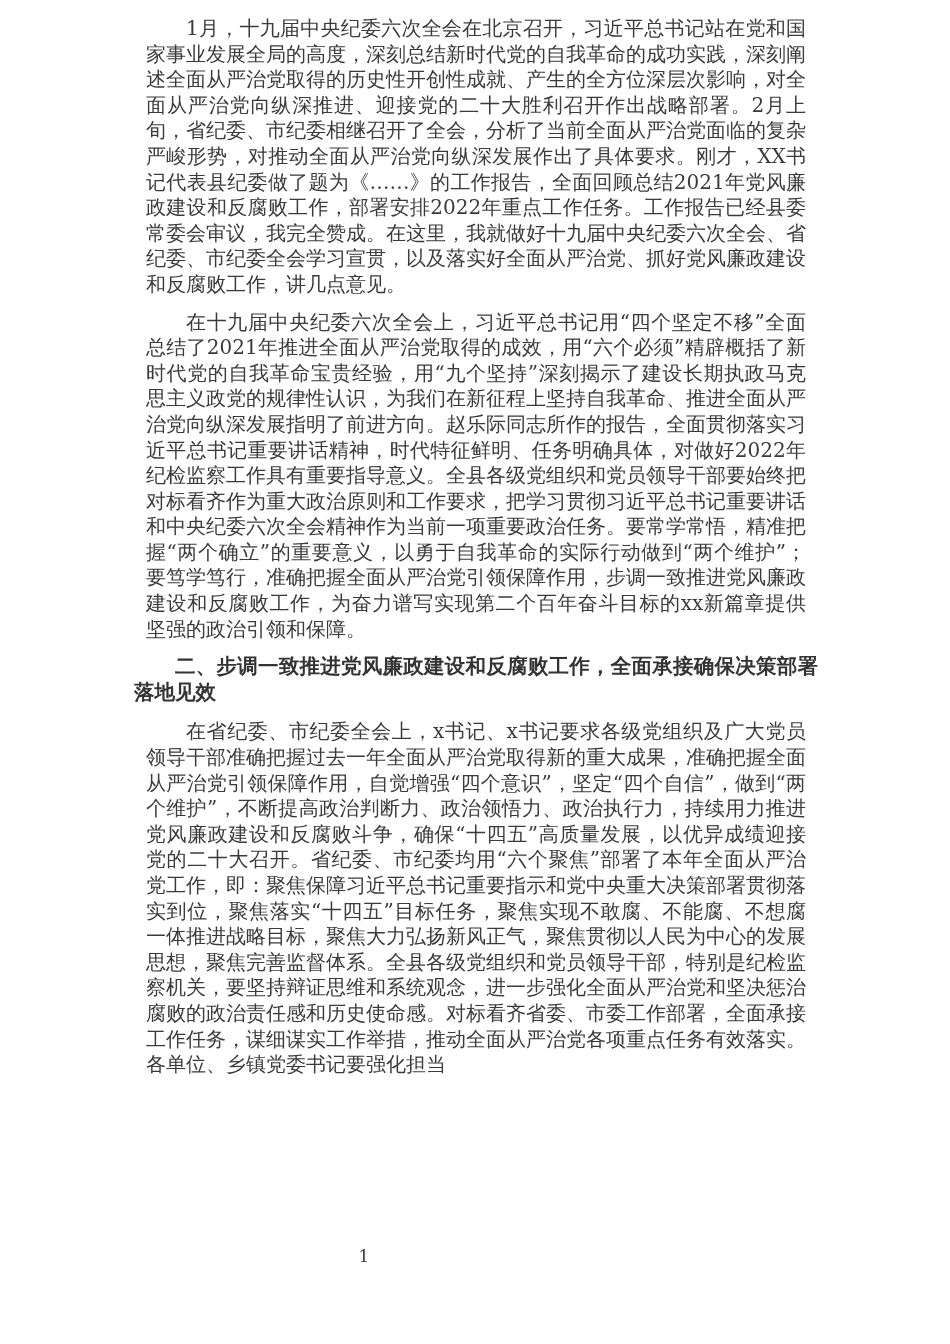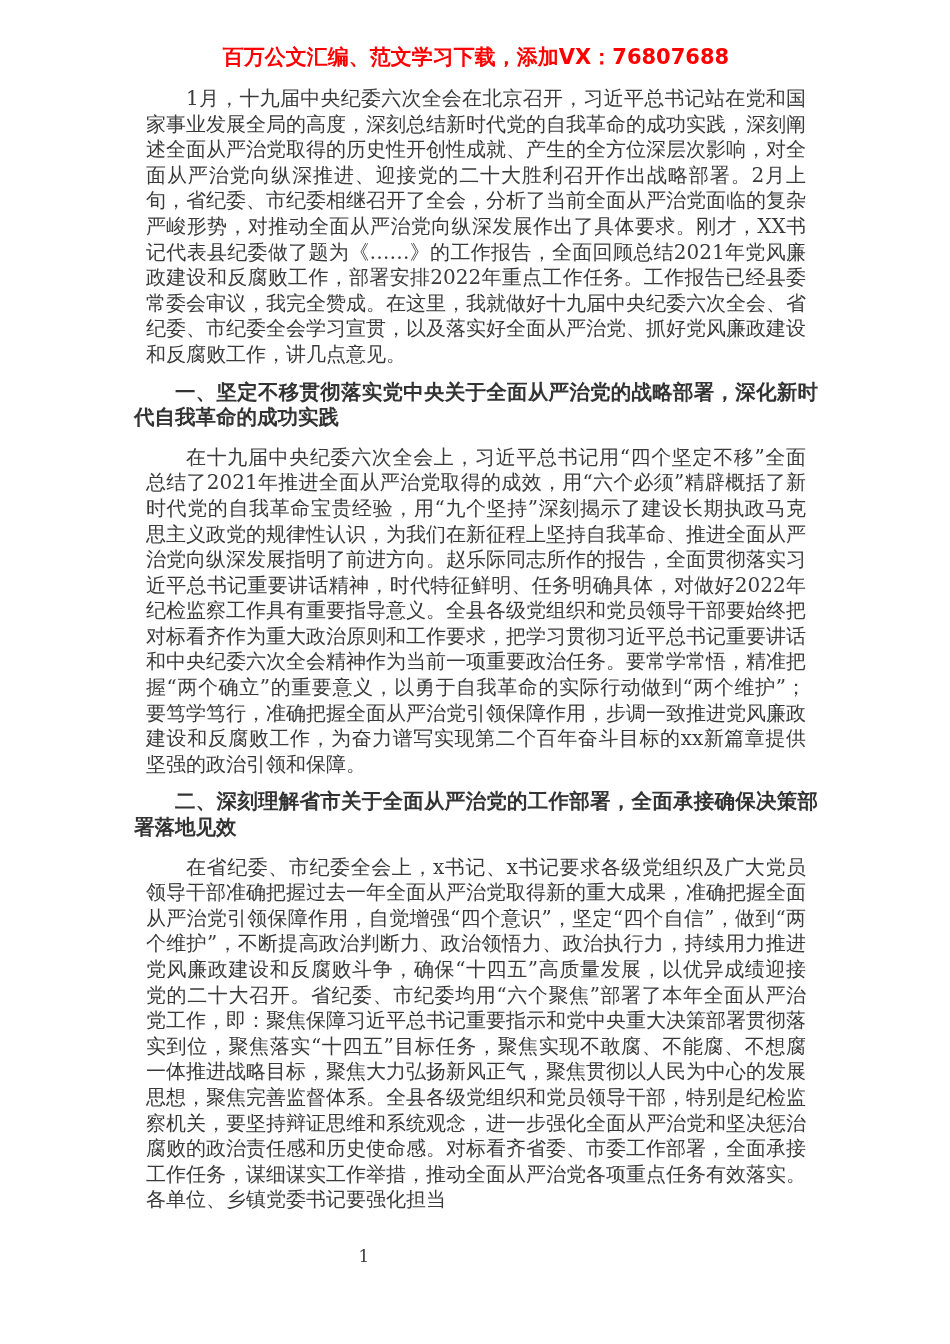--- a/index.html
+++ b/index.html
@@ -59,32 +59,30 @@
     line-height: 22px;
     color: #3a3a3a;
     font-family: "DejaVu Serif", serif;
   }
 </style>
 </head>
 <body>
 
 <div class="page">
 
-  <div class="header-note">百万公文汇编、范文学习下载，添加VX：76807688</div>
 
   <div class="content">
 
 
     <p class="para">1月，十九届中央纪委六次全会在北京召开，习近平总书记站在党和国家事业发展全局的高度，深刻总结新时代党的自我革命的成功实践，深刻阐述全面从严治党取得的历史性开创性成就、产生的全方位深层次影响，对全面从严治党向纵深推进、迎接党的二十大胜利召开作出战略部署。2月上旬，省纪委、市纪委相继召开了全会，分析了当前全面从严治党面临的复杂严峻形势，对推动全面从严治党向纵深发展作出了具体要求。刚才，XX书记代表县纪委做了题为《……》的工作报告，全面回顾总结2021年党风廉政建设和反腐败工作，部署安排2022年重点工作任务。工作报告已经县委常委会审议，我完全赞成。在这里，我就做好十九届中央纪委六次全会、省纪委、市纪委全会学习宣贯，以及落实好全面从严治党、抓好党风廉政建设和反腐败工作，讲几点意见。</p>
 
-    <h2 class="heading">一、坚定不移贯彻落实党中央关于全面从严治党的战略部署，深化新时代自我革命的成功实践</h2>
 
     <p class="para">在十九届中央纪委六次全会上，习近平总书记用“四个坚定不移”全面总结了2021年推进全面从严治党取得的成效，用“六个必须”精辟概括了新时代党的自我革命宝贵经验，用“九个坚持”深刻揭示了建设长期执政马克思主义政党的规律性认识，为我们在新征程上坚持自我革命、推进全面从严治党向纵深发展指明了前进方向。赵乐际同志所作的报告，全面贯彻落实习近平总书记重要讲话精神，时代特征鲜明、任务明确具体，对做好2022年纪检监察工作具有重要指导意义。全县各级党组织和党员领导干部要始终把对标看齐作为重大政治原则和工作要求，把学习贯彻习近平总书记重要讲话和中央纪委六次全会精神作为当前一项重要政治任务。要常学常悟，精准把握“两个确立”的重要意义，以勇于自我革命的实际行动做到“两个维护”；要笃学笃行，准确把握全面从严治党引领保障作用，步调一致推进党风廉政建设和反腐败工作，为奋力谱写实现第二个百年奋斗目标的xx新篇章提供坚强的政治引领和保障。</p>
 
-    <h2 class="heading">二、深刻理解省市关于全面从严治党的工作部署，全面承接确保决策部署落地见效</h2>
+    <h2 class="heading">二、步调一致推进党风廉政建设和反腐败工作，全面承接确保决策部署落地见效</h2>
 
     <p class="para">在省纪委、市纪委全会上，x书记、x书记要求各级党组织及广大党员领导干部准确把握过去一年全面从严治党取得新的重大成果，准确把握全面从严治党引领保障作用，自觉增强“四个意识”，坚定“四个自信”，做到“两个维护”，不断提高政治判断力、政治领悟力、政治执行力，持续用力推进党风廉政建设和反腐败斗争，确保“十四五”高质量发展，以优异成绩迎接党的二十大召开。省纪委、市纪委均用“六个聚焦”部署了本年全面从严治党工作，即：聚焦保障习近平总书记重要指示和党中央重大决策部署贯彻落实到位，聚焦落实“十四五”目标任务，聚焦实现不敢腐、不能腐、不想腐一体推进战略目标，聚焦大力弘扬新风正气，聚焦贯彻以人民为中心的发展思想，聚焦完善监督体系。全县各级党组织和党员领导干部，特别是纪检监察机关，要坚持辩证思维和系统观念，进一步强化全面从严治党和坚决惩治腐败的政治责任感和历史使命感。对标看齐省委、市委工作部署，全面承接工作任务，谋细谋实工作举措，推动全面从严治党各项重点任务有效落实。各单位、乡镇党委书记要强化担当</p>
 
   </div>
 
   <div class="footer-pagenum">1</div>
 
 </div>
 
 </body></html>

